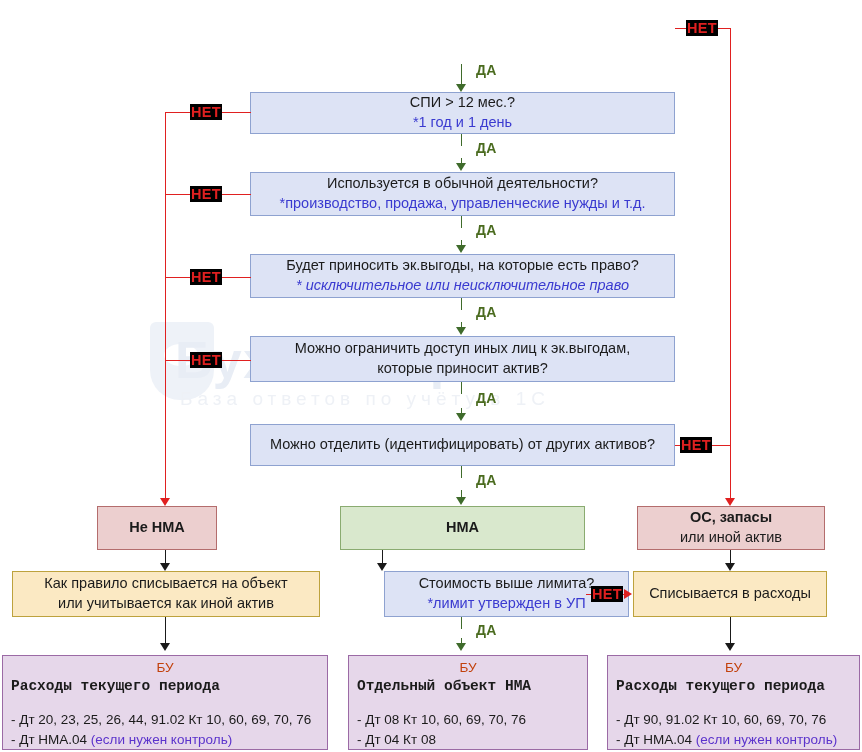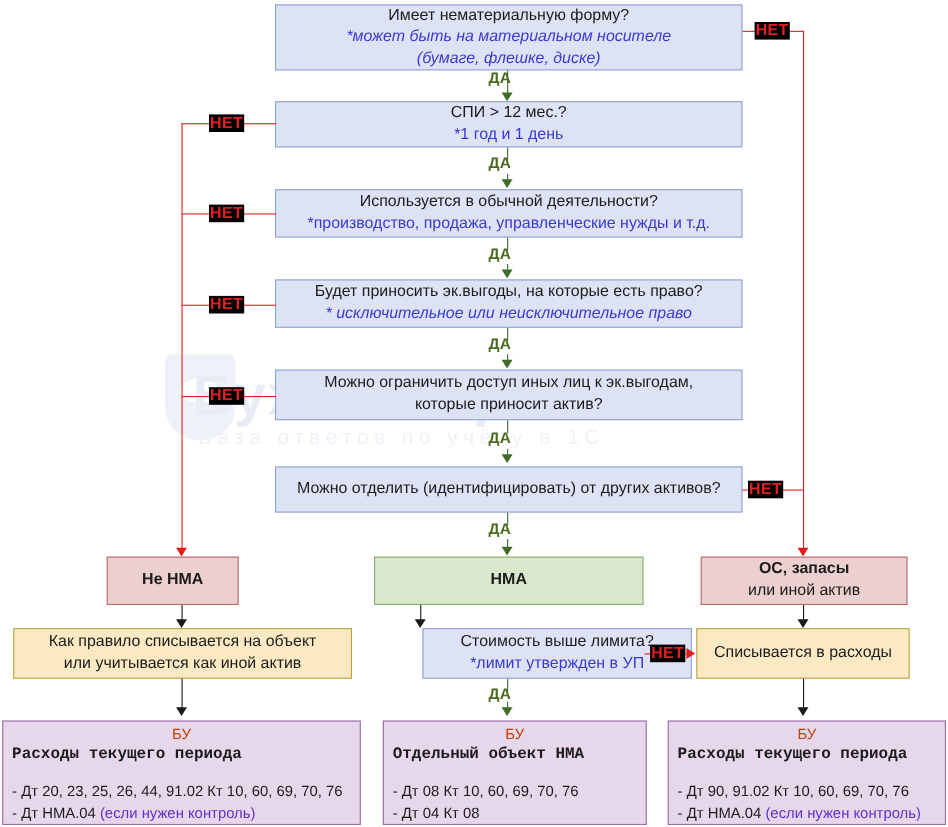--- a/index.html
+++ b/index.html
@@ -182,20 +182,21 @@
     border-bottom: 5px solid transparent;
     border-left: 8px solid #e02020;
   }
 
   .lbl-da {
     position: absolute;
     font-size: 14px;
     font-weight: bold;
     color: #4a6b1f;
     letter-spacing: 0.3px;
+    margin-left: 32px;
   }
   .lbl-net {
     position: absolute;
     font-size: 14.5px;
     font-weight: bold;
     color: #e02020;
     letter-spacing: 0.3px;
     background: #000000;
     padding: 0 1px;
   }
@@ -204,25 +205,20 @@
 <body>
 
 <div id="canvas">
 
   <div class="watermark">
     <div class="wm-shield"></div>
     <div class="wm-text">БухЭксперт8</div>
     <div class="wm-sub">База ответов по учёту в 1С</div>
   </div>
 
-  <div class="node decision" style="left:250px; top:4px; width:425px; height:60px;">
-    <span class="line1">Имеет нематериальную форму?</span>
-    <span class="note">*может быть на материальном носителе</span>
-    <span class="note">(бумаге, флешке, диске)</span>
-  </div>
 
   <div class="vline-g" style="left:461px; top:64px; height:20px;"></div>
   <div class="lbl-da" style="left:444px; top:62px;">ДА</div>
   <div class="vline-g" style="left:461px; top:82px; height:6px;"></div>
   <div class="arrow-down g" style="left:456px; top:84px;"></div>
 
   <div class="node decision" style="left:250px; top:92px; width:425px; height:42px;">
     <span class="line1">СПИ &gt; 12 мес.?</span>
     <span class="note note-ni">*1 год и 1 день</span>
   </div>

